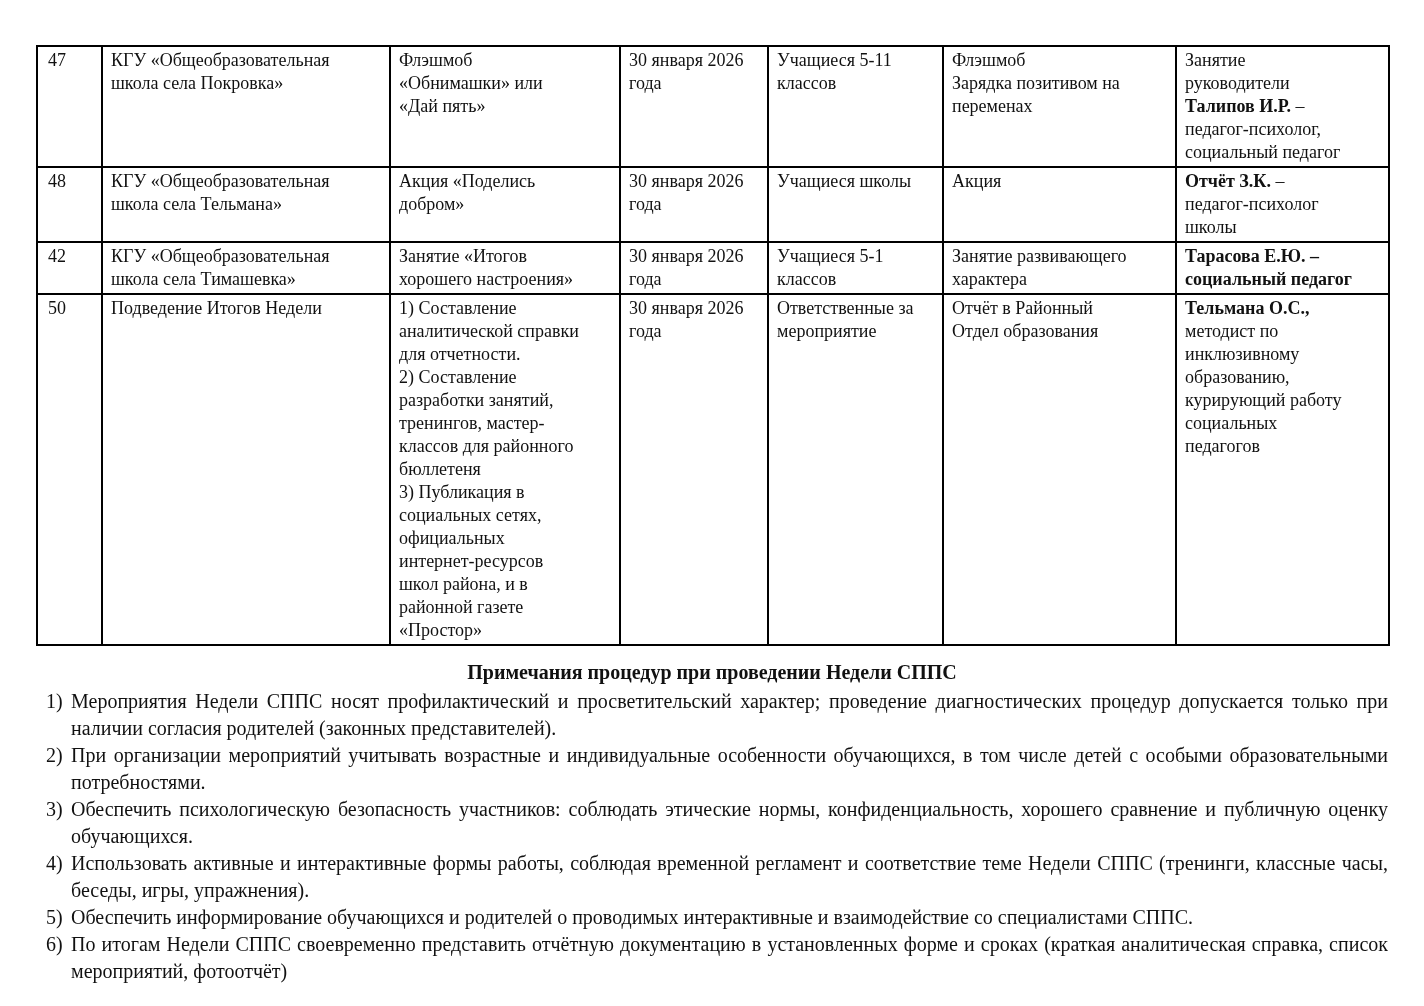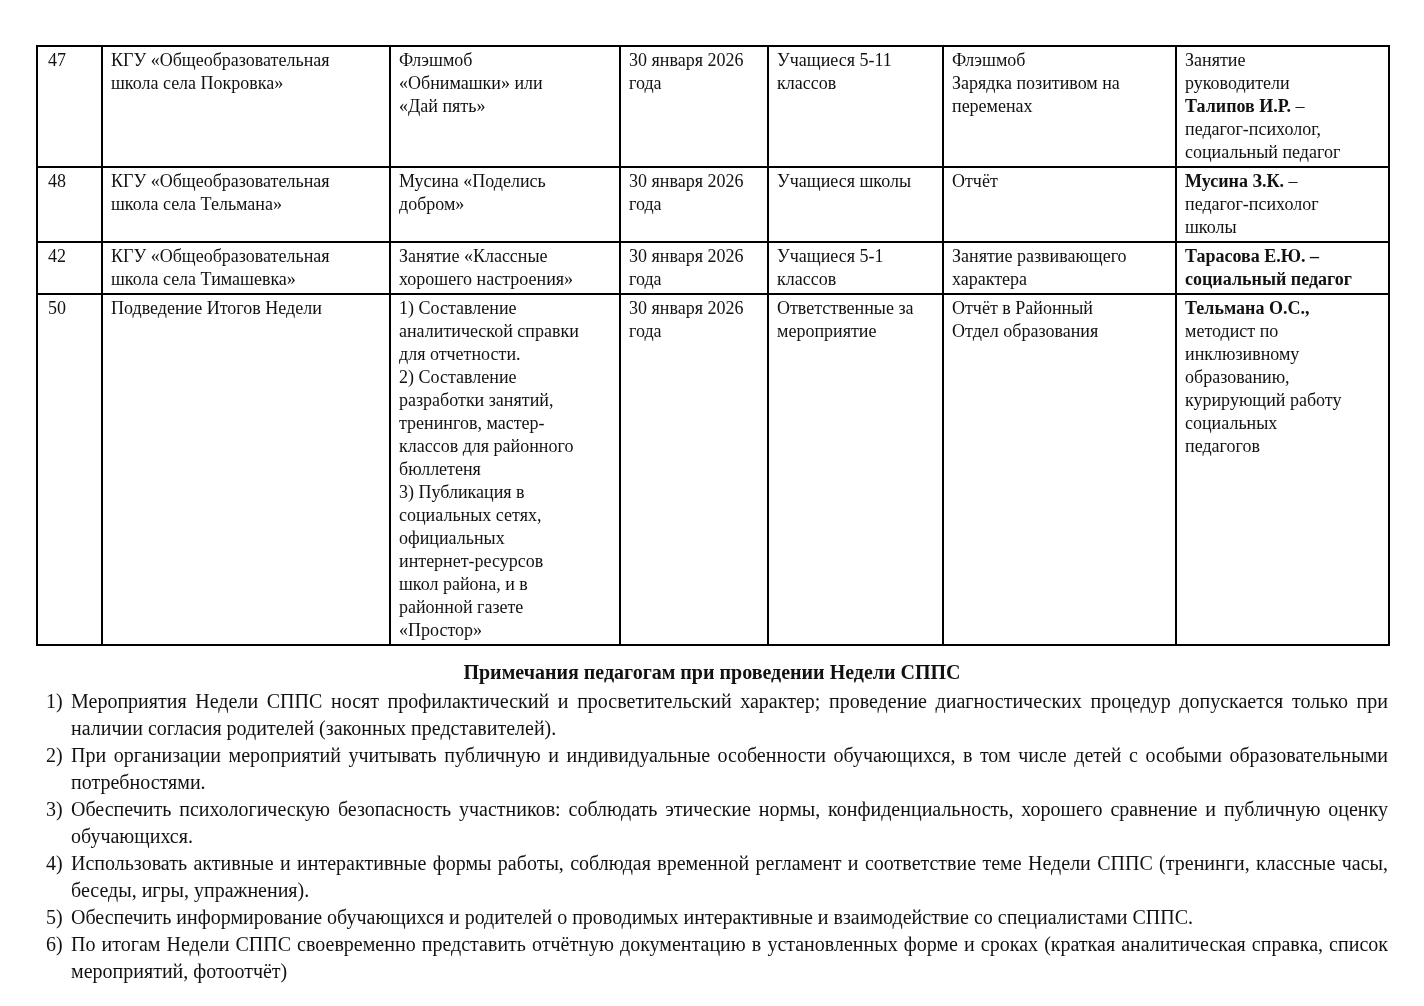--- a/index.html
+++ b/index.html
@@ -91,35 +91,35 @@
           <td><span>Занятие
 руководители
 </span><span class="b">Талипов И.Р.</span><span> –
 педагог-психолог,
 социальный педагог</span></td>
         </tr>
         <tr>
           <td class="num"><span>48</span></td>
           <td><span>КГУ «Общеобразовательная
 школа села Тельмана»</span></td>
-          <td><span>Мусина «Поделись
+          <td><span>Акция «Поделись
 добром»</span></td>
           <td><span>30 января 2026
 года</span></td>
           <td><span>Учащиеся школы</span></td>
-          <td><span>Отчёт</span></td>
-          <td><span class="b">Мусина З.К.</span><span> –
+          <td><span>Акция</span></td>
+          <td><span class="b">Отчёт З.К.</span><span> –
 педагог-психолог
 школы</span></td>
         </tr>
         <tr>
           <td class="num"><span>42</span></td>
           <td><span>КГУ «Общеобразовательная
 школа села Тимашевка»</span></td>
-          <td><span>Занятие «Классные
+          <td><span>Занятие «Итогов
 хорошего настроения»</span></td>
           <td><span>30 января 2026
 года</span></td>
           <td><span>Учащиеся 5-1
 классов</span></td>
           <td><span>Занятие развивающего
 характера</span></td>
           <td><span class="b">Тарасова Е.Ю. –
 социальный педагог</span></td>
         </tr>
@@ -152,29 +152,29 @@
 инклюзивному
 образованию,
 курирующий работу
 социальных
 педагогов</span></td>
         </tr>
       </tbody>
   </table>
 
   <div class="notes">
-    <div class="notes-title">Примечания педагогам при проведении Недели СППС</div>
+    <div class="notes-title">Примечания процедур при проведении Недели СППС</div>
     <div>
         <div class="note-item">
           <span class="note-marker">1)</span>
           <span class="note-text">Мероприятия Недели СППС носят профилактический и просветительский характер; проведение диагностических процедур допускается только при наличии согласия родителей (законных представителей).</span>
         </div>
         <div class="note-item">
           <span class="note-marker">2)</span>
-          <span class="note-text">При организации мероприятий учитывать публичную и индивидуальные особенности обучающихся, в том числе детей с особыми образовательными потребностями.</span>
+          <span class="note-text">При организации мероприятий учитывать возрастные и индивидуальные особенности обучающихся, в том числе детей с особыми образовательными потребностями.</span>
         </div>
         <div class="note-item">
           <span class="note-marker">3)</span>
           <span class="note-text">Обеспечить психологическую безопасность участников: соблюдать этические нормы, конфиденциальность, хорошего сравнение и публичную оценку обучающихся.</span>
         </div>
         <div class="note-item">
           <span class="note-marker">4)</span>
           <span class="note-text">Использовать активные и интерактивные формы работы, соблюдая временной регламент и соответствие теме Недели СППС (тренинги, классные часы, беседы, игры, упражнения).</span>
         </div>
         <div class="note-item">

